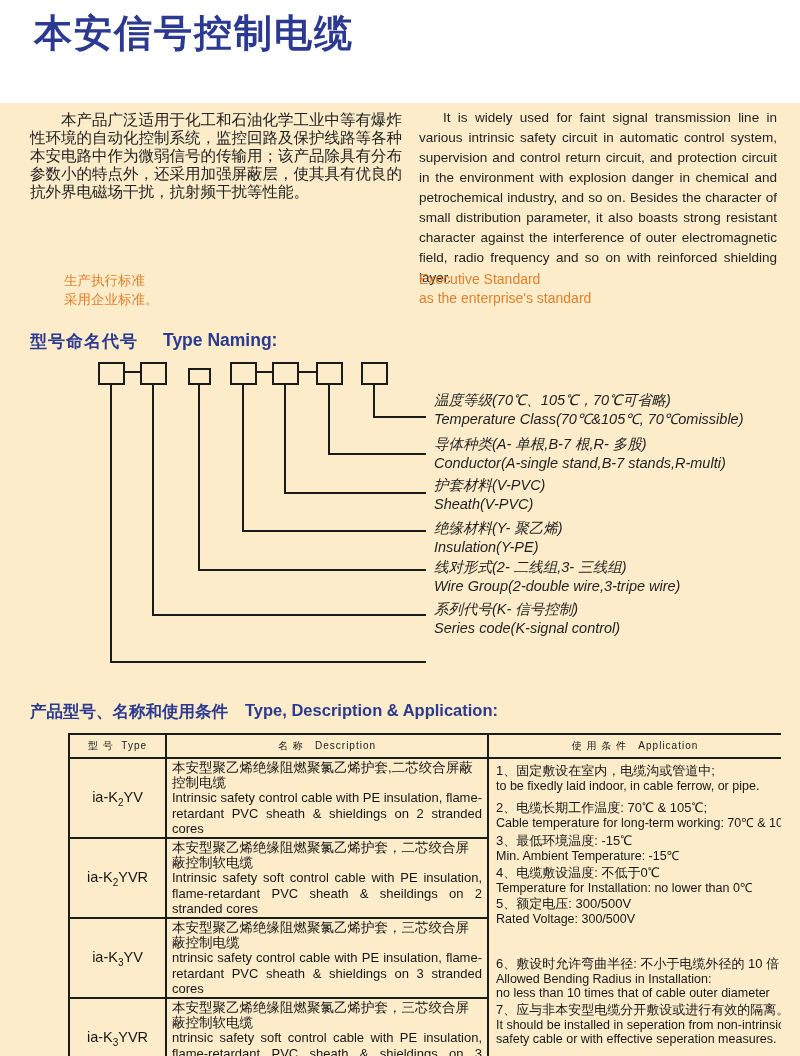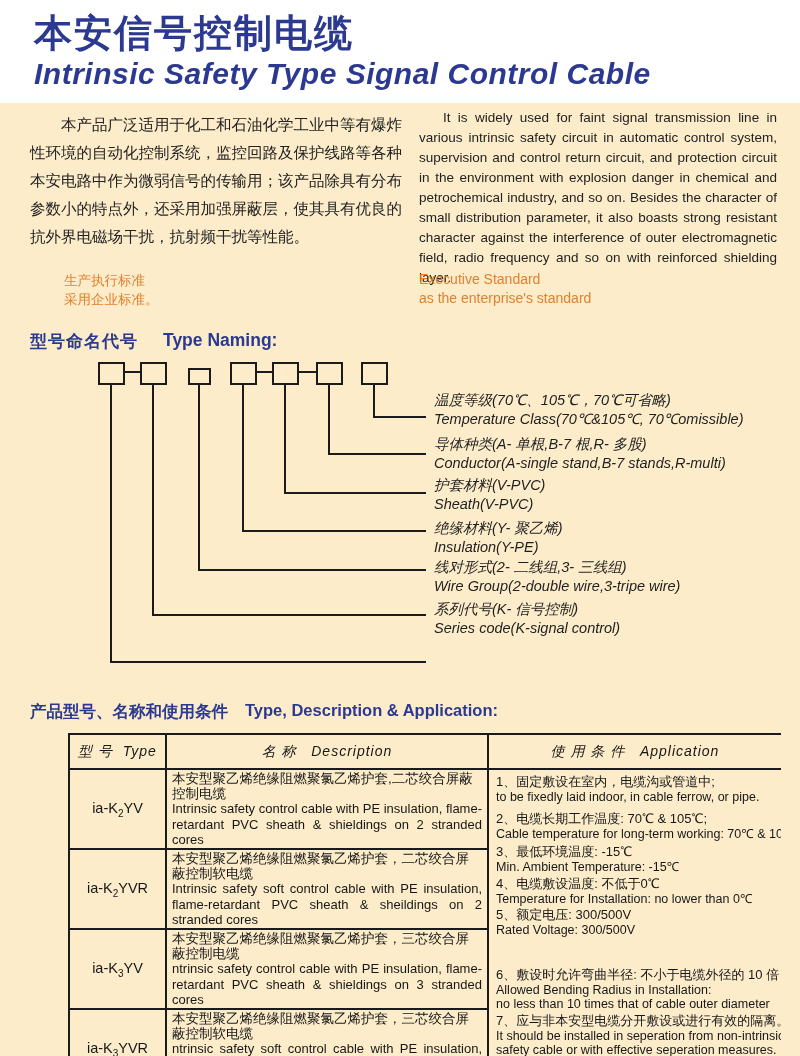--- a/index.html
+++ b/index.html
@@ -4,55 +4,54 @@
 <style>
   :root{
     --navy:#2b3990; --orange:#e0812f; --cream:#fcecca; --ink:#1b1b1b;
   }
   html,body{margin:0;padding:0;}
   body{font-family:"Liberation Sans",sans-serif;background:#fff;}
   .page{position:relative;width:800px;height:1056px;background:var(--cream);overflow:hidden;}
   .header-strip{position:absolute;left:0;top:0;width:800px;height:103px;background:#ffffff;}
   .title-cn{position:absolute;left:34px;top:8px;margin:0;font-size:38px;font-weight:bold;letter-spacing:2px;color:var(--navy);}
   .title-en{position:absolute;left:34px;top:57px;margin:0;font-size:30px;font-weight:bold;font-style:italic;letter-spacing:0.5px;color:var(--navy);}
-  .intro-cn{position:absolute;left:30px;top:111px;width:372px;font-size:15.5px;line-height:28px;color:#222;text-align:justify;text-indent:31px;}
+  .intro-cn{position:absolute;left:30px;top:111px;width:372px;font-size:15.5px;line-height:18px;color:#222;text-align:justify;text-indent:31px;}
   .intro-en{position:absolute;left:419px;top:108px;width:358px;font-size:13.5px;line-height:20px;color:#222;text-align:justify;text-indent:24px;}
   .std-cn{position:absolute;left:64px;top:271px;font-size:13.5px;line-height:19px;color:var(--orange);}
   .std-en{position:absolute;left:419px;top:270px;font-size:14px;line-height:19px;color:var(--orange);}
   .sec-head{position:absolute;font-weight:bold;color:var(--navy);white-space:nowrap;}
   .h1-cn{left:30px;top:330px;font-size:17px;letter-spacing:1px;}
   .h1-en{left:163px;top:330px;font-size:17.5px;}
   .h2-cn{left:30px;top:701px;font-size:16.5px;}
   .h2-en{left:245px;top:701px;font-size:16.5px;}
   .diagram{position:absolute;inset:0;}
   .nbox{position:absolute;border:2px solid var(--ink);background:transparent;box-sizing:border-box;}
   .nline{position:absolute;background:var(--ink);}
   .nlabel{position:absolute;left:434px;color:#1f1f1f;font-style:italic;}
   .nlabel .lbl-cn{font-size:14.5px;line-height:19px;white-space:nowrap;}
   .nlabel .lbl-en{font-size:14.5px;line-height:19px;white-space:nowrap;}
   .products-table{position:absolute;left:68px;top:733px;width:712px;border-collapse:collapse;table-layout:fixed;color:#171717;}
   .products-table th,.products-table td{border:2px solid var(--ink);box-sizing:border-box;overflow:hidden;}
-  .products-table th{height:35px;font-weight:normal;font-size:14px;text-align:center;white-space:pre;letter-spacing:1px;font-style:italic;}
+  .products-table th{height:24px;font-weight:normal;font-size:10px;text-align:center;white-space:pre;letter-spacing:1px;}
   .products-table .no-right{border-right:none;}
   td.cell-type{text-align:center;font-size:14.5px;vertical-align:middle;}
   td.cell-type sub{font-size:10px;}
   td.cell-desc{padding:1px 5px;vertical-align:top;}
   .desc-cn{font-size:13.5px;line-height:15.2px;}
   .desc-en{font-size:13px;line-height:15.2px;text-align:justify;}
   td.cell-app{padding:4px 7px;vertical-align:top;}
   .app-cn{font-size:13px;line-height:16px;white-space:nowrap;}
   .app-en{font-size:12.5px;line-height:14.5px;white-space:nowrap;}
 </style>
 </head>
 <body>
 
 <div class="page">
   <div class="header-strip">
     <h1 class="title-cn">本安信号控制电缆</h1>
-    <h2 class="title-en">Intrinsic Safety Type Signal Control Cable</h2>
   </div>
 
   <div class="intro-cn">本产品广泛适用于化工和石油化学工业中等有爆炸性环境的自动化控制系统，监控回路及保护线路等各种本安电路中作为微弱信号的传输用；该产品除具有分布参数小的特点外，还采用加强屏蔽层，使其具有优良的抗外界电磁场干扰，抗射频干扰等性能。</div>
   <div class="intro-en">It is widely used for faint signal transmission line in various intrinsic safety circuit in automatic control system, supervision and control return circuit, and protection circuit in the environment with explosion danger in chemical and petrochemical industry, and so on. Besides the character of small distribution parameter, it also boasts strong resistant character against the interference of outer electromagnetic field, radio frequency and so on with reinforced shielding layer.</div>
 
   <div class="std-cn">
     <div>生产执行标准</div>
     <div>采用企业标准。</div>
   </div>
   <div class="std-en">

